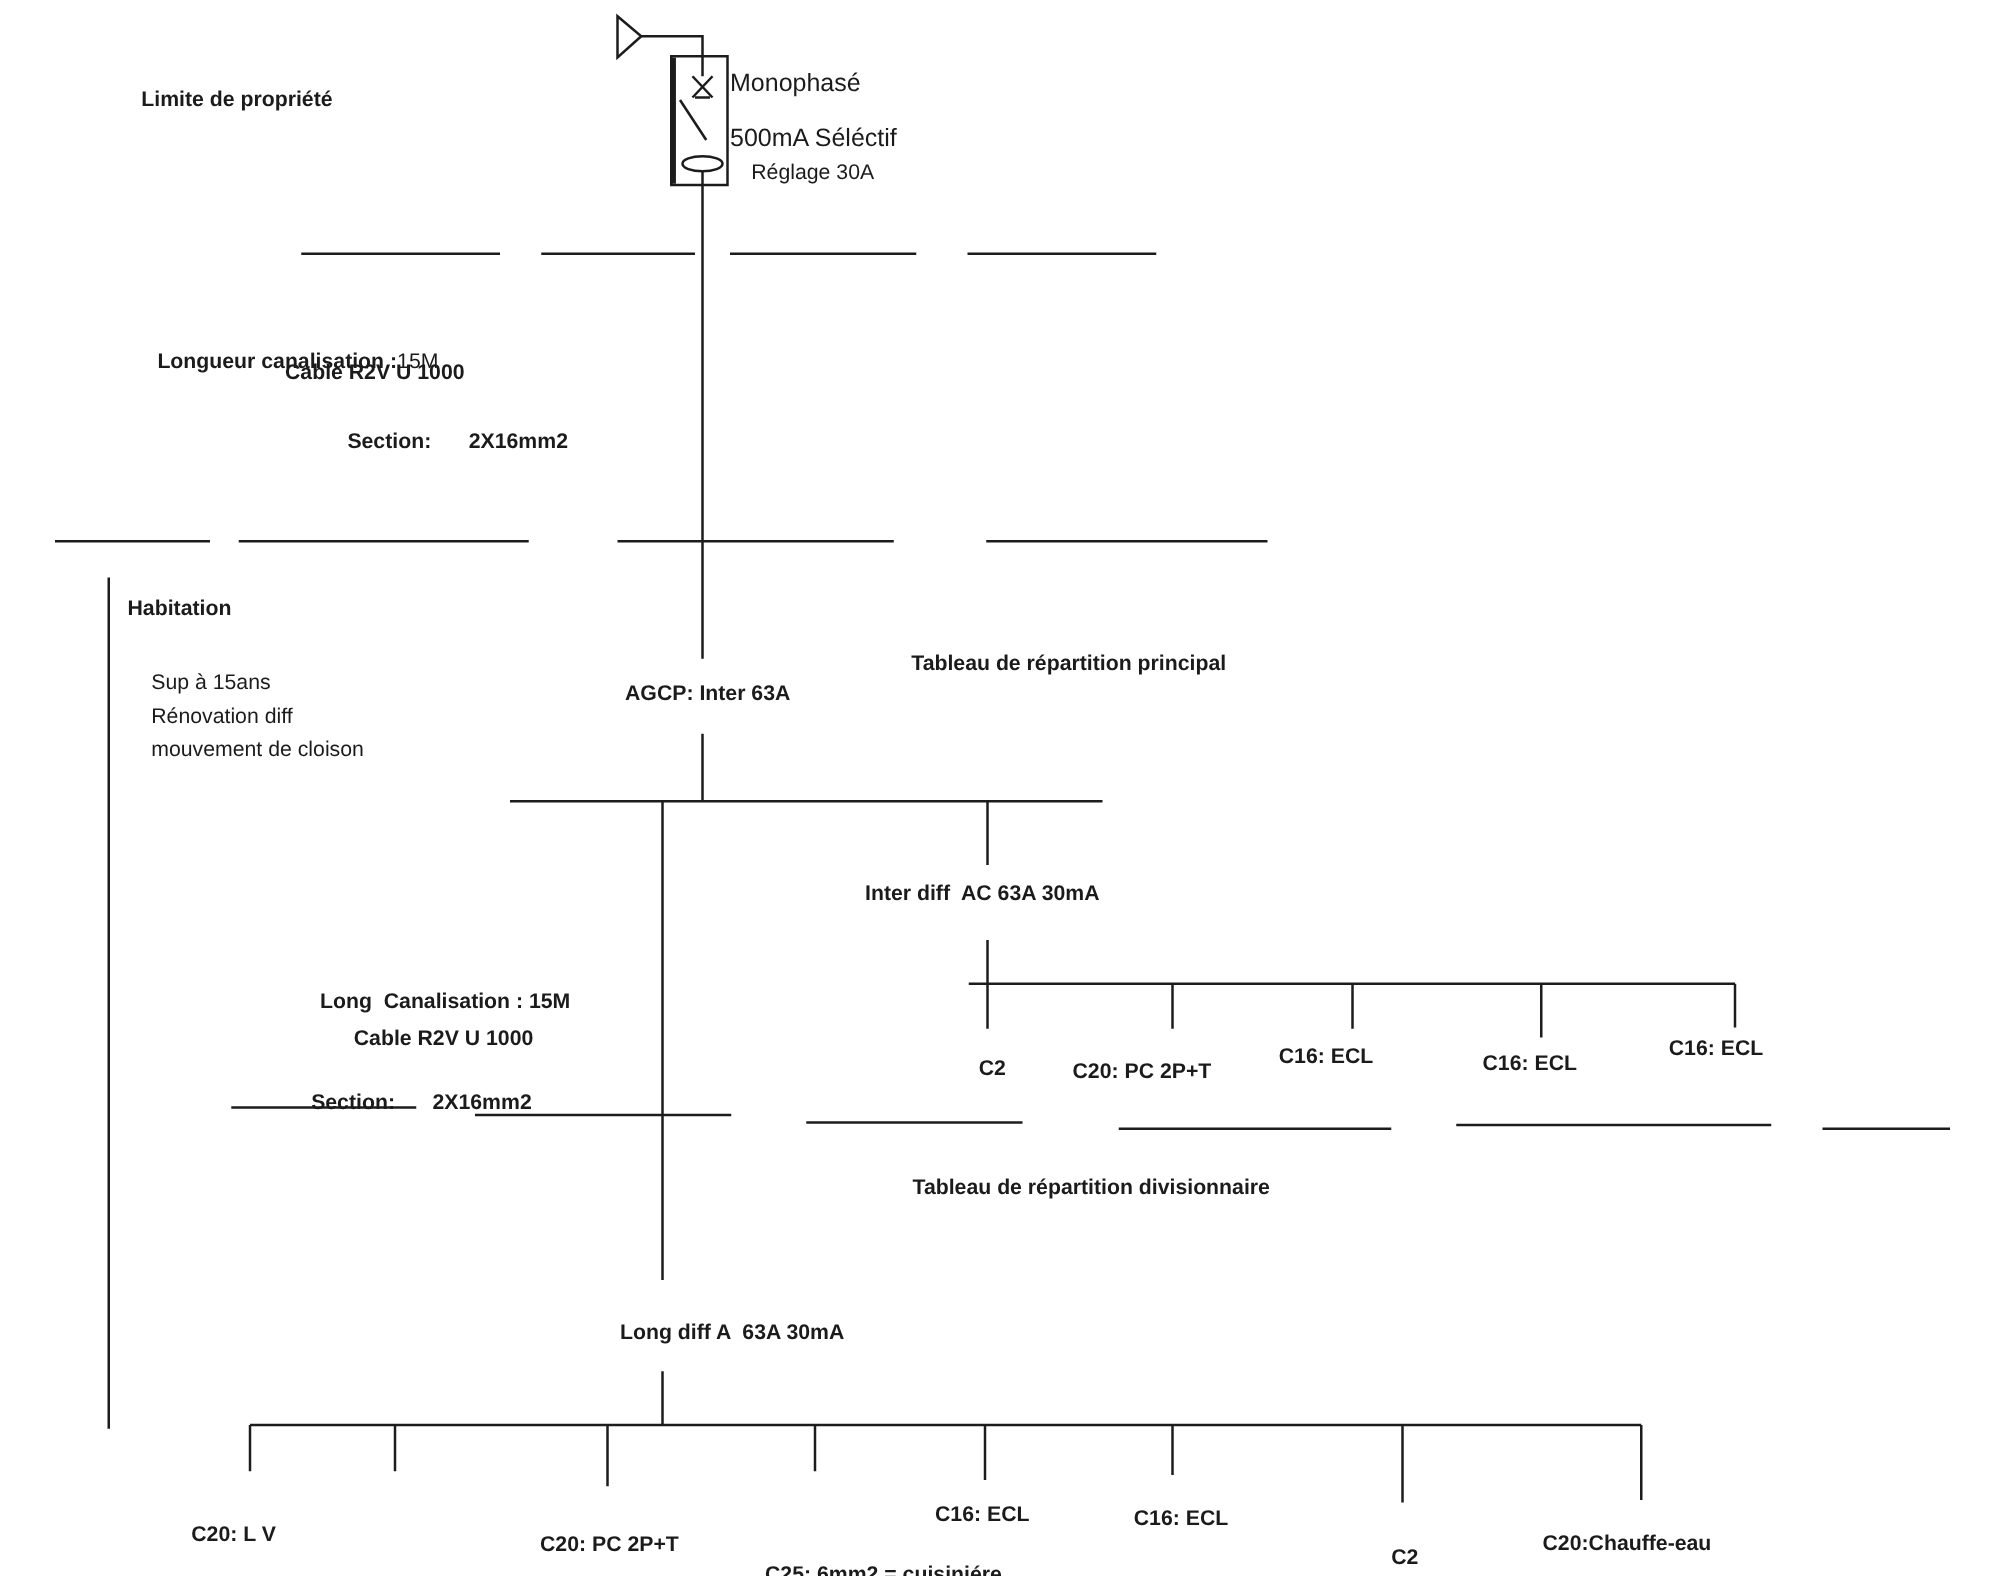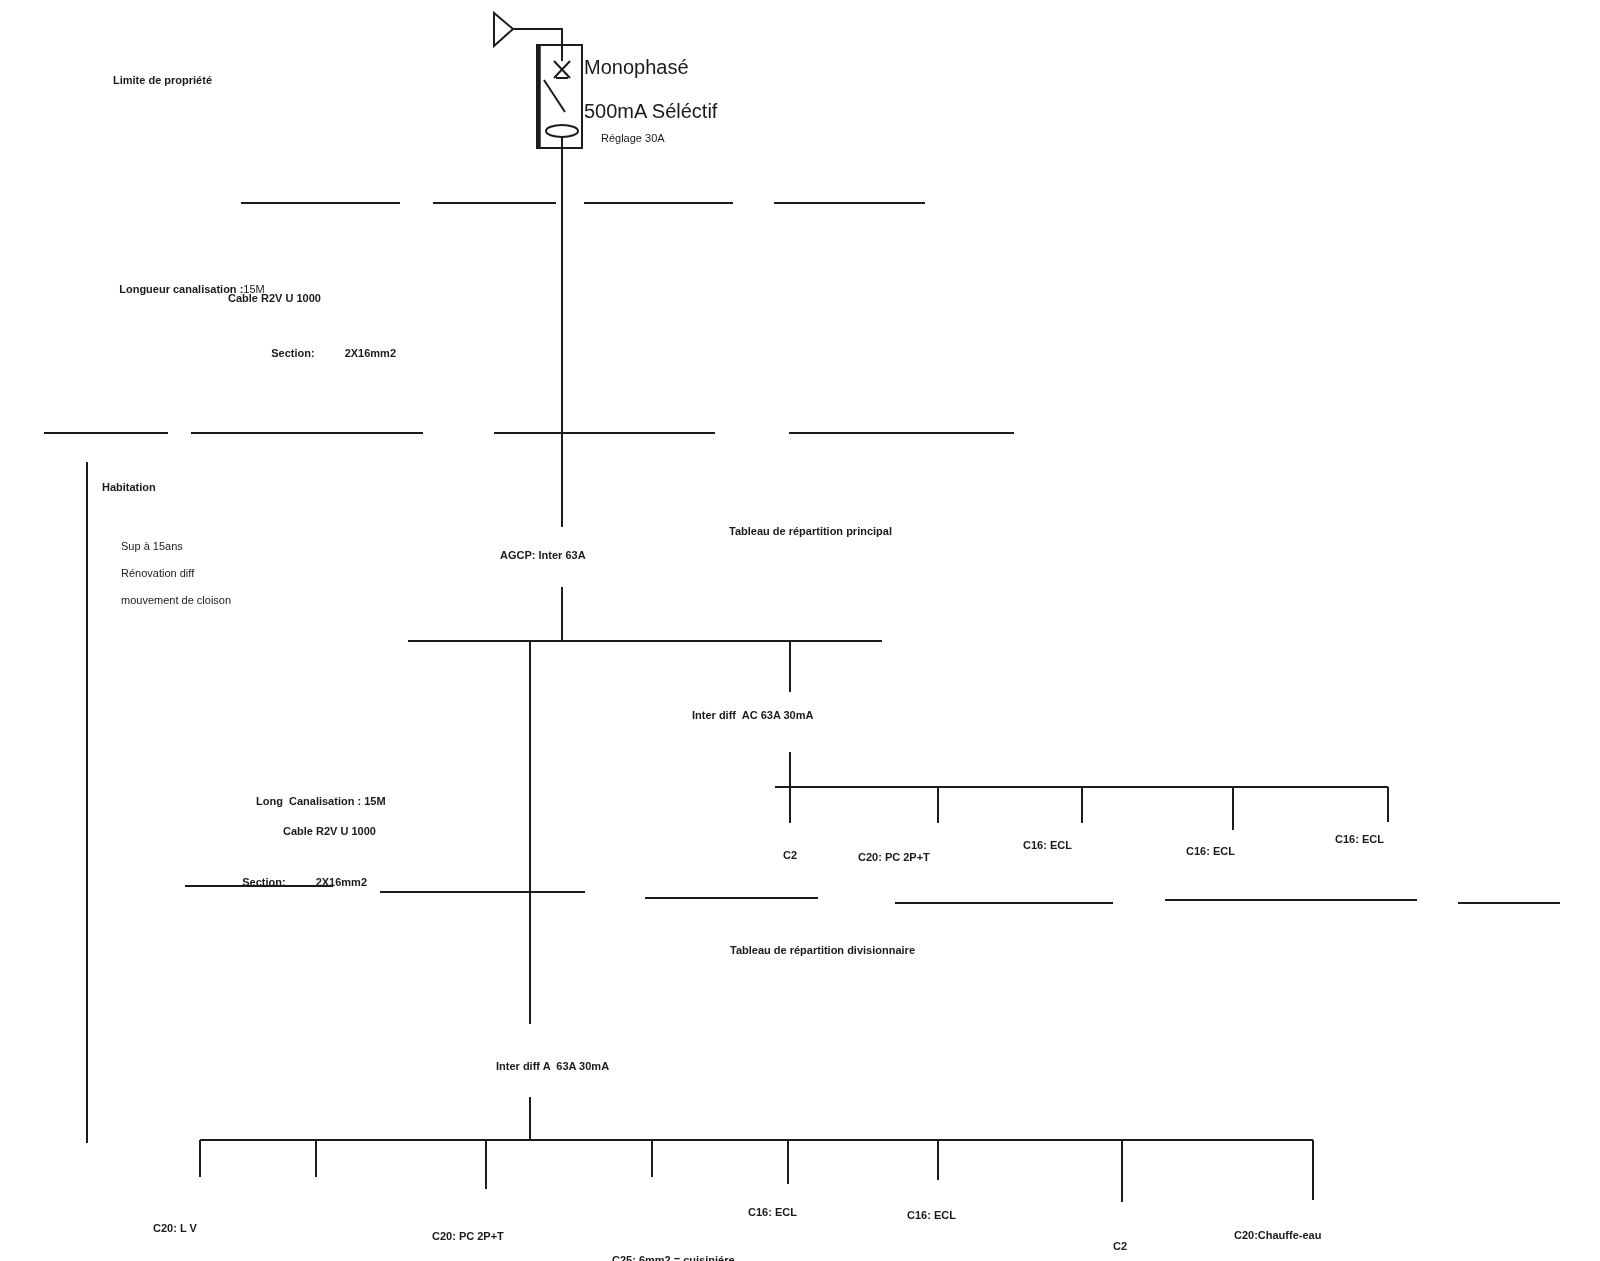--- a/index.html
+++ b/index.html
@@ -8,21 +8,21 @@
     width:1600px;height:1261px;
     background:#ffffff;
     font-family:"Liberation Sans", sans-serif;
     color:#1b1b1b;
     overflow:hidden;
   }
   .wires{position:absolute;left:0;top:0;width:1600px;height:1261px;}
   .t{
     position:absolute;
     white-space:pre;
-    font-size:11px;
+    font-size:17px;
     line-height:20px;
     color:#1b1b1b;
   }
   .b{font-weight:bold;}
   .s16{font-size:20px;}
   .gap12{}
   .gap30{margin-left:30px;}
 </style>
 </head>
 <body>
@@ -134,21 +134,21 @@
   </div>
 
   <div class="t b" style="left:783px;top:845px">C2</div>
   <div class="t b" style="left:858px;top:847px">C20: PC 2P+T</div>
   <div class="t b" style="left:1023px;top:835px">C16: ECL</div>
   <div class="t b" style="left:1186px;top:841px">C16: ECL</div>
   <div class="t b" style="left:1335px;top:829px">C16: ECL</div>
 
   <div class="t b" style="left:730px;top:940px">Tableau de répartition divisionnaire</div>
 
-  <div class="t b" style="left:496px;top:1056px">Inter diff A  63A 30mA</div>
+  <div class="t b" style="left:496px;top:1056px">Long diff A  63A 30mA</div>
 
   <div class="t b" style="left:153px;top:1218px">C20: L V</div>
   <div class="t b" style="left:309px;top:1281px">C20 : L L</div>
   <div class="t b" style="left:432px;top:1226px">C20: PC 2P+T</div>
   <div class="t b" style="left:612px;top:1250px">C25: 6mm2 = cuisiniére</div>
   <div class="t b" style="left:748px;top:1202px">C16: ECL</div>
   <div class="t b" style="left:907px;top:1205px">C16: ECL</div>
   <div class="t b" style="left:1113px;top:1236px">C2</div>
   <div class="t b" style="left:1234px;top:1225px">C20:Chauffe-eau</div>
 

